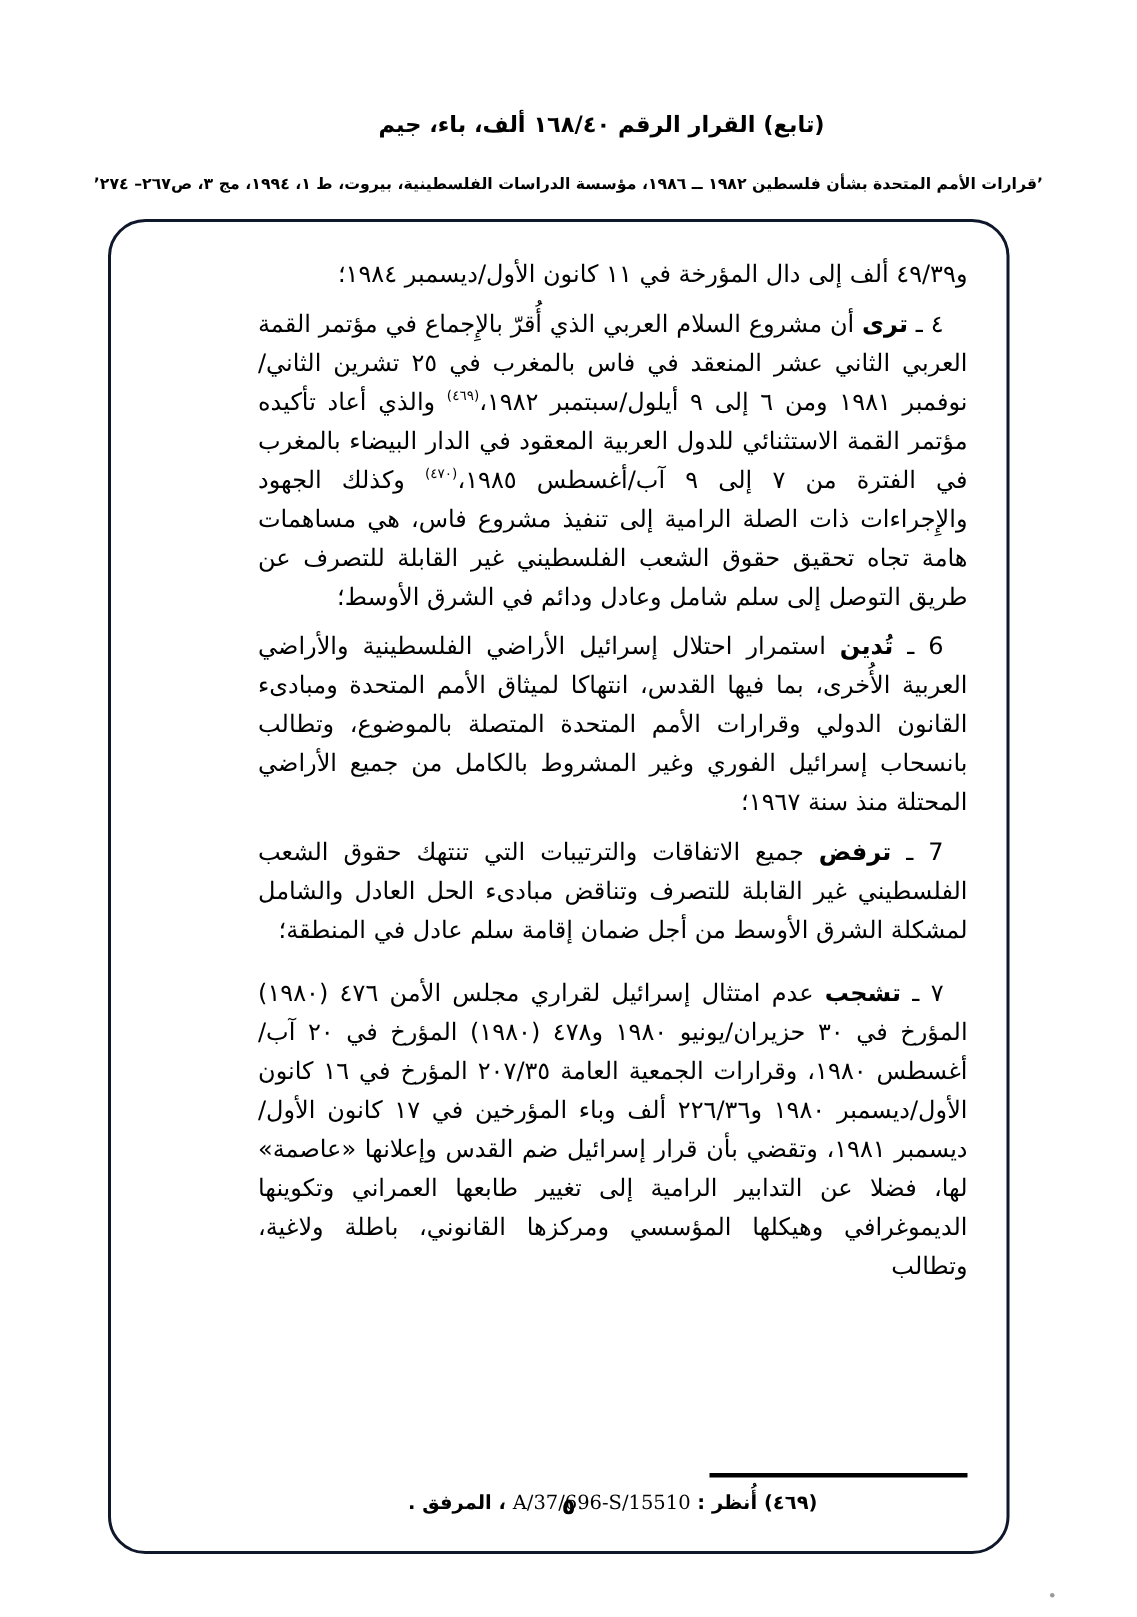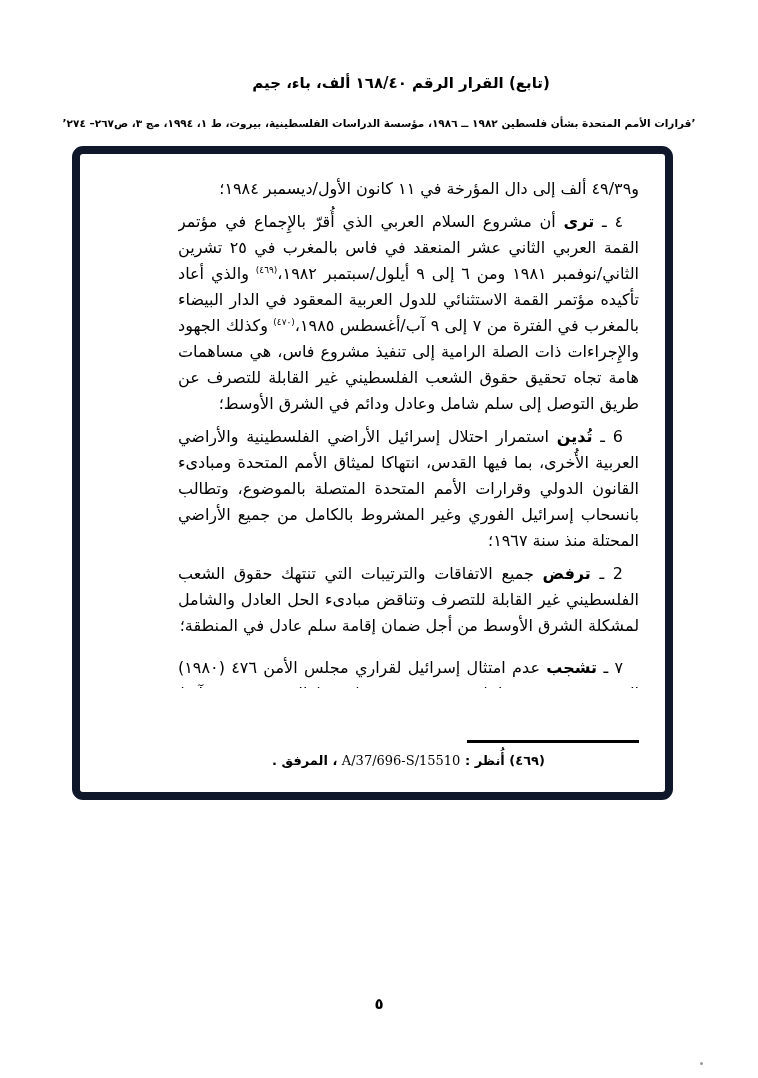--- a/index.html
+++ b/index.html
@@ -9,22 +9,22 @@
   }
   .page { position:absolute; inset:0; }
 
   
   .header { position:absolute; top:74px; left:0; right:0; text-align:center; direction:rtl; }
   .title   { font-size:15px; font-weight:bold; letter-spacing:0;margin-left:44px; }
   .citation{ font-size:10.5px; font-weight:bold; margin-top:25px; white-space:nowrap; }
 
   
   .annotation-box {
-    position:absolute; left:72px; top:146px; width:601px; height:654px;
-    border:8px solid #0f172a; border-radius:11px; box-sizing:border-box; background:#fff;
+    position:absolute; left:72px; top:146px; width:601px; height:890px;
+    border:2px solid #0f172a; border-radius:25px; box-sizing:border-box; background:#fff;
   }
 
   
   .body-text {
     position:absolute; top:22px; right:26px; left:98px; bottom:104px;
     direction:rtl; text-align:justify; font-size:16px; line-height:26px;
     overflow:hidden;
   }
   .body-text p { margin:0 0 7px 0; }
   p.indent { text-indent:16px; }
@@ -59,21 +59,21 @@
   <div class="annotation-box">
 
     <div class="body-text">
 
       <p>و٤٩/٣٩ ألف إلى دال المؤرخة في ١١ كانون الأول/ديسمبر ١٩٨٤؛</p>
 
       <p class="indent"><span>٤ ـ </span><span class="lead">ترى</span><span> أن مشروع السلام العربي الذي أُقرّ بالإِجماع في مؤتمر القمة العربي الثاني عشر المنعقد في فاس بالمغرب في ٢٥ تشرين الثاني/نوفمبر ١٩٨١ ومن ٦ إلى ٩ أيلول/سبتمبر ١٩٨٢،</span><sup>(٤٦٩)</sup><span> والذي أعاد تأكيده مؤتمر القمة الاستثنائي للدول العربية المعقود في الدار البيضاء بالمغرب في الفترة من ٧ إلى ٩ آب/أغسطس ١٩٨٥،</span><sup>(٤٧٠)</sup><span> وكذلك الجهود والإِجراءات ذات الصلة الرامية إلى تنفيذ مشروع فاس، هي مساهمات هامة تجاه تحقيق حقوق الشعب الفلسطيني غير القابلة للتصرف عن طريق التوصل إلى سلم شامل وعادل ودائم في الشرق الأوسط؛</span></p>
 
       <p class="indent"><span>6 ـ </span><span class="lead">تُدين</span><span> استمرار احتلال إسرائيل الأراضي الفلسطينية والأراضي العربية الأُخرى، بما فيها القدس، انتهاكا لميثاق الأمم المتحدة ومبادىء القانون الدولي وقرارات الأمم المتحدة المتصلة بالموضوع، وتطالب بانسحاب إسرائيل الفوري وغير المشروط بالكامل من جميع الأراضي المحتلة منذ سنة ١٩٦٧؛</span></p>
 
-      <p class="indent"><span>2 ـ </span><span class="lead">ترفض</span><span> جميع الاتفاقات والترتيبات التي تنتهك حقوق الشعب الفلسطيني غير القابلة للتصرف وتناقض مبادىء الحل العادل والشامل لمشكلة الشرق الأوسط من أجل ضمان إقامة سلم عادل في المنطقة؛</span></p>
+      <p class="indent"><span>7 ـ </span><span class="lead">ترفض</span><span> جميع الاتفاقات والترتيبات التي تنتهك حقوق الشعب الفلسطيني غير القابلة للتصرف وتناقض مبادىء الحل العادل والشامل لمشكلة الشرق الأوسط من أجل ضمان إقامة سلم عادل في المنطقة؛</span></p>
 
       <p class="indent runover"><span>٧ ـ </span><span class="lead">تشجب</span><span> عدم امتثال إسرائيل لقراري مجلس الأمن ٤٧٦ (١٩٨٠) المؤرخ في ٣٠ حزيران/يونيو ١٩٨٠ و٤٧٨ (١٩٨٠) المؤرخ في ٢٠ آب/أغسطس ١٩٨٠، وقرارات الجمعية العامة ٢٠٧/٣٥ المؤرخ في ١٦ كانون الأول/ديسمبر ١٩٨٠ و٢٢٦/٣٦ ألف وباء المؤرخين في ١٧ كانون الأول/ديسمبر ١٩٨١، وتقضي بأن قرار إسرائيل ضم القدس وإعلانها «عاصمة» لها، فضلا عن التدابير الرامية إلى تغيير طابعها العمراني وتكوينها الديموغرافي وهيكلها المؤسسي ومركزها القانوني، باطلة ولاغية، وتطالب</span></p>
 
     </div>
 
     <div class="footnote-area">
       <div class="fn-rule"></div>
 
       <div class="footnote"><span class="fn-b">(٤٦٩)</span><span class="fn-b"> أُنظر : </span><span class="fn-ref">A/37/696-S/15510</span><span class="fn-b"> ، المرفق .</span></div>
 

